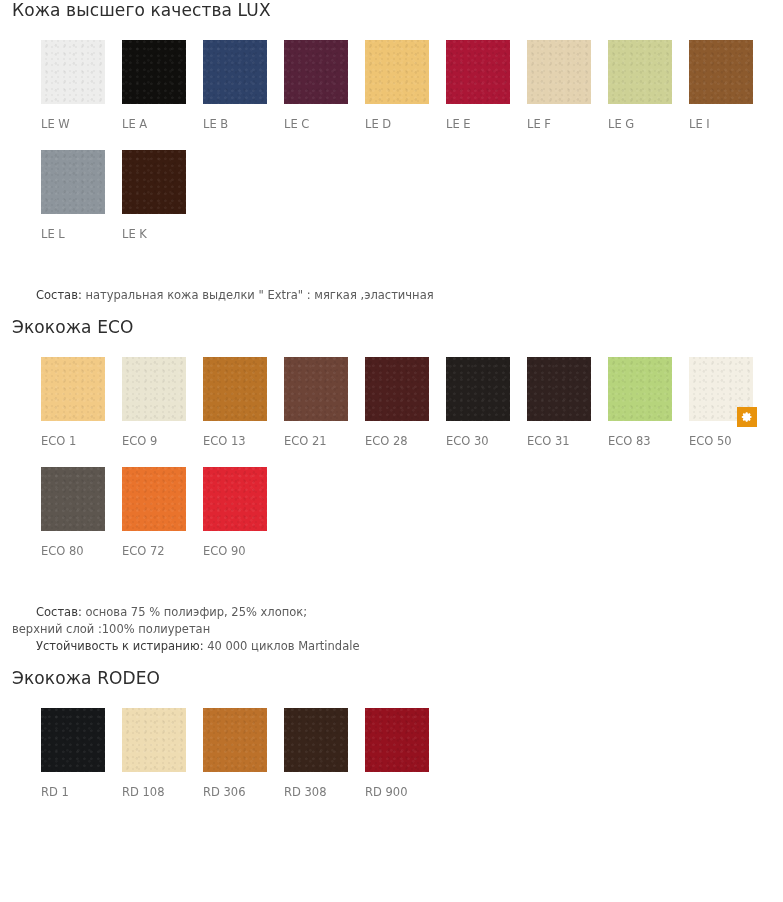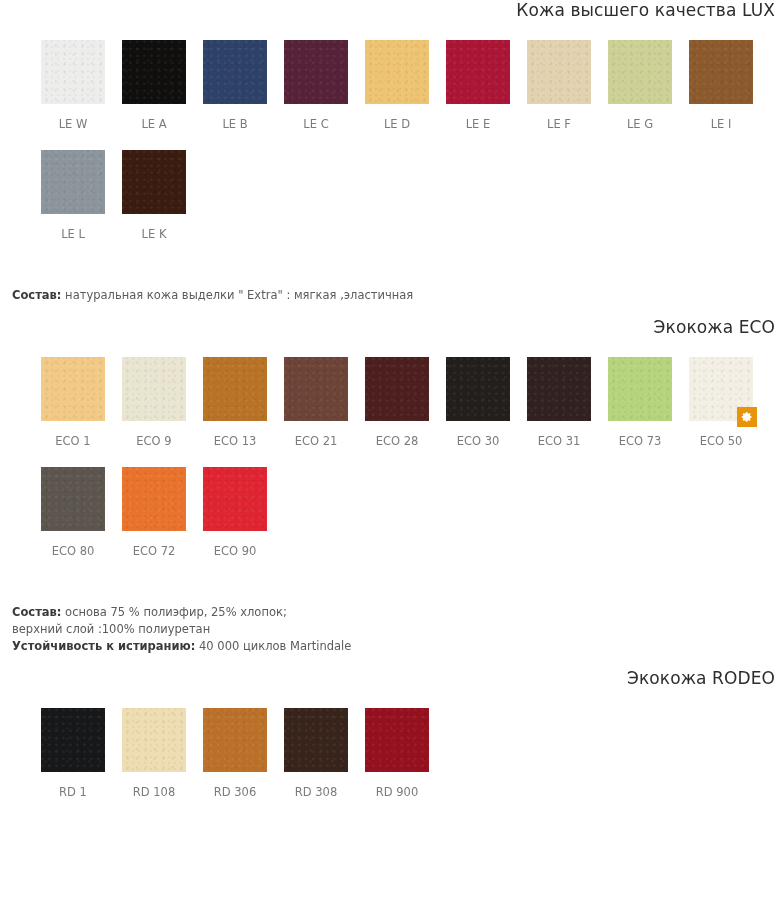--- a/index.html
+++ b/index.html
@@ -23,24 +23,23 @@
     height: 902px;
     box-sizing: border-box;
   }
 
   
   .section-title {
     font-size: 17px;
     font-weight: normal;
     color: #2d2d2d;
     margin: 0;
-    padding: 0 8px 0 12px;
+    padding: 0 16px 0 12px;
     letter-spacing: 0.1px;
     line-height: 20px;
-    text-align: right;
   }
 
   
   .swatch-rows {
     padding-left: 41px;
   }
   .swatch-row {
     display: flex;
     flex-wrap: nowrap;
   }
@@ -63,21 +62,21 @@
     inset: 0;
     background-image:
       radial-gradient(circle at 20% 25%, rgba(255,255,255,0.055) 0 1px, transparent 1.6px),
       radial-gradient(circle at 65% 60%, rgba(0,0,0,0.055) 0 1px, transparent 1.6px),
       radial-gradient(circle at 40% 85%, rgba(255,255,255,0.04) 0 1px, transparent 1.6px),
       radial-gradient(circle at 85% 15%, rgba(0,0,0,0.04) 0 1px, transparent 1.6px);
     background-size: 7px 7px, 9px 9px, 11px 11px, 6px 6px;
     pointer-events: none;
   }
   .swatch-label {
-    text-align: center;
+    text-align: left;
     font-size: 11.5px;
     color: #7b7b7b;
     padding-top: 13px;
     line-height: 14px;
     white-space: nowrap;
   }
 
   
   .swatch-badge {
     position: absolute;
@@ -97,21 +96,22 @@
   
   .info-block {
     padding-left: 12px;
     font-size: 11.5px;
     color: #5b5b5b;
     line-height: 17px;
   }
   .info-line { white-space: nowrap; }
   .info-line b {
     color: #3a3a3a;
-    font-weight: bold;
+    font-weight: normal;
+    margin-left: 24px;
   }
 
   
   .gap-title-grid { height: 20px; }
   .gap-row        { height: 19px; }
   .gap-grid-info  { height: 46px; }
   .gap-info-title { height: 13px; }
 </style>
 </head>
 <body>
@@ -203,21 +203,21 @@
           <div class="swatch-cell">
             <div class="swatch-chip" style="background-color: rgb(35, 31, 29);"></div>
             <div class="swatch-label">ECO 30</div>
           </div>
           <div class="swatch-cell">
             <div class="swatch-chip" style="background-color: rgb(49, 34, 32);"></div>
             <div class="swatch-label">ECO 31</div>
           </div>
           <div class="swatch-cell">
             <div class="swatch-chip" style="background-color: rgb(182, 212, 124);"></div>
-            <div class="swatch-label">ECO 73</div>
+            <div class="swatch-label">ECO 83</div>
           </div>
           <div class="swatch-cell">
             <div class="swatch-chip" style="background-color: rgb(243, 239, 228);">
               <span class="swatch-badge" style="background: rgb(232, 147, 12);">
                 <svg width="12" height="12" viewBox="0 0 24 24">
                   <path fill="#ffffff" d="M12 8.2a3.8 3.8 0 1 0 0 7.6 3.8 3.8 0 0 0 0-7.6zm0 5.9a2.1 2.1 0 1 1 0-4.2 2.1 2.1 0 0 1 0 4.2zM21 13.6v-3.2l-2.4-.4a6.9 6.9 0 0 0-.7-1.7l1.4-2-2.3-2.3-2 1.4a6.9 6.9 0 0 0-1.7-.7L12.9 2.5h-3.2l-.4 2.2a6.9 6.9 0 0 0-1.7.7l-2-1.4L3.3 6.3l1.4 2a6.9 6.9 0 0 0-.7 1.7L1.6 10.4v3.2l2.4.4c.16.6.4 1.16.7 1.7l-1.4 2 2.3 2.3 2-1.4c.54.3 1.1.54 1.7.7l.4 2.4h3.2l.4-2.4c.6-.16 1.16-.4 1.7-.7l2 1.4 2.3-2.3-1.4-2c.3-.54.54-1.1.7-1.7l2.4-.4z"></path>
                 </svg>
               </span>
             </div>
             <div class="swatch-label">ECO 50</div>

